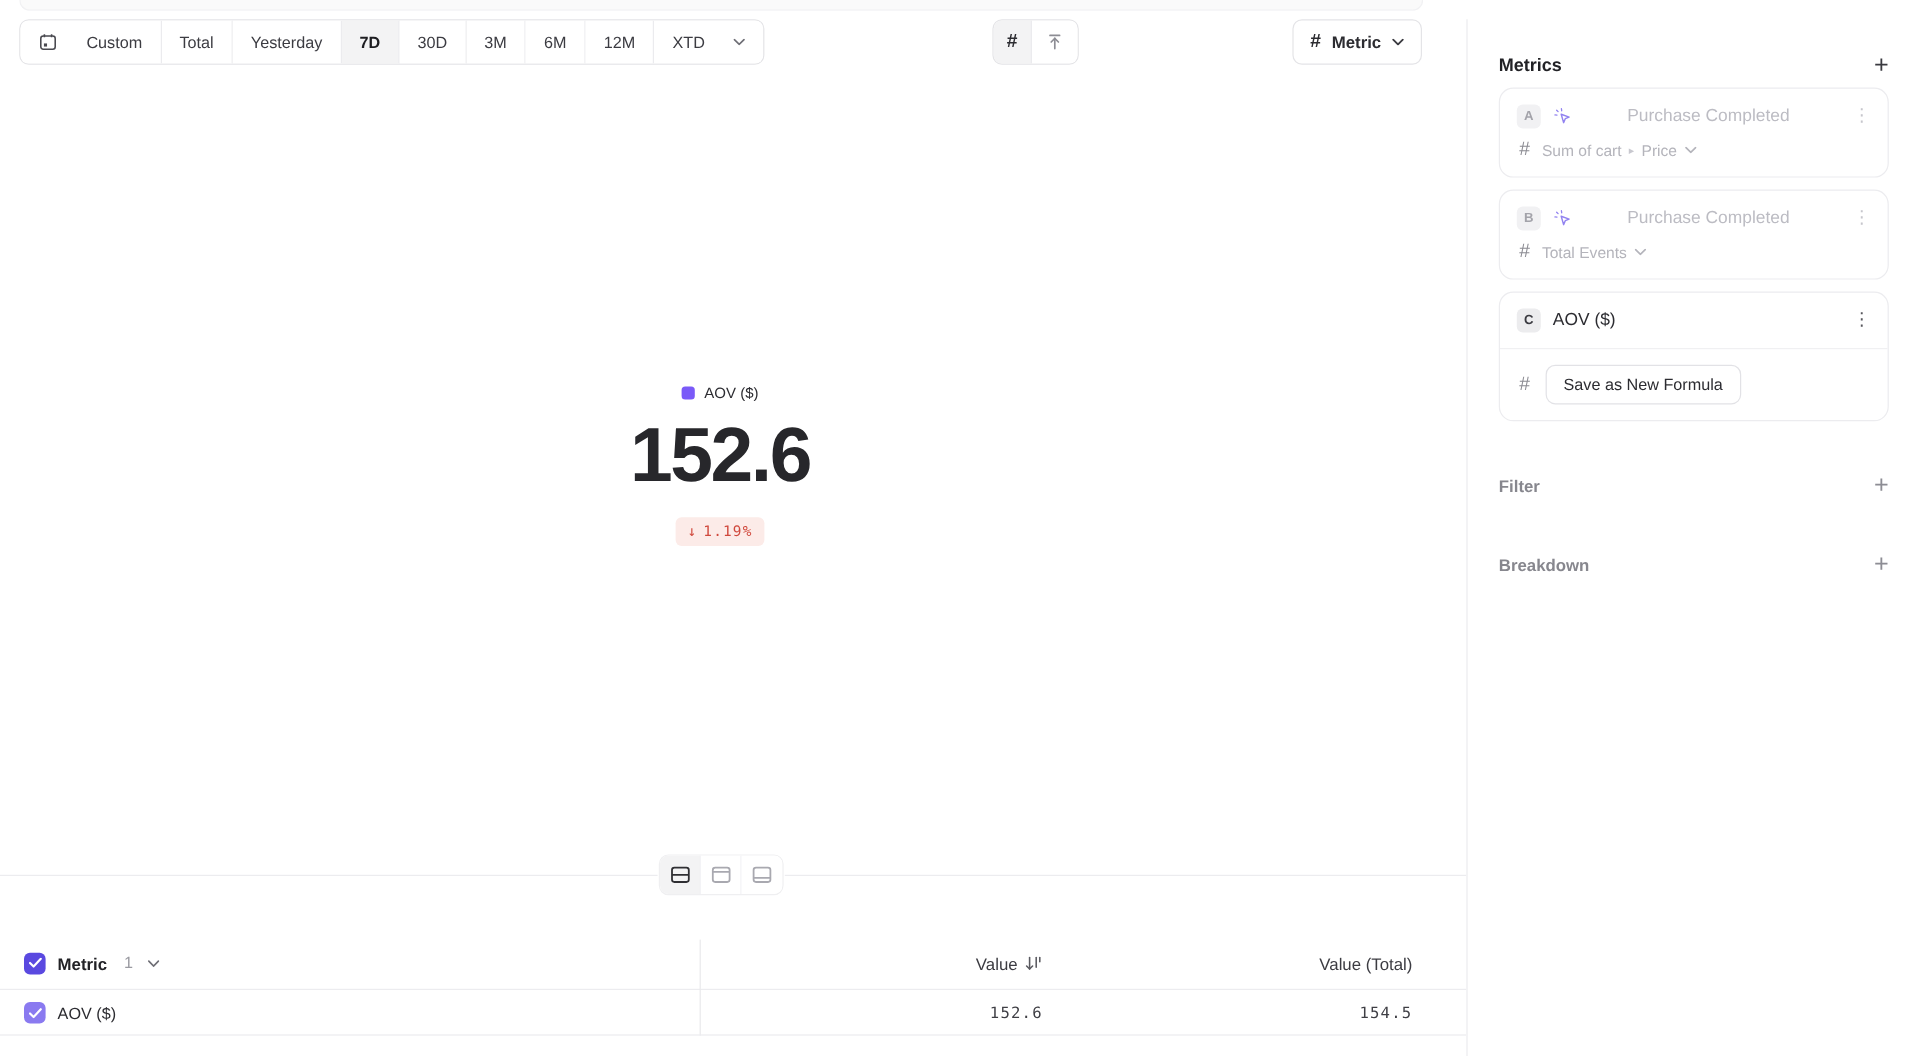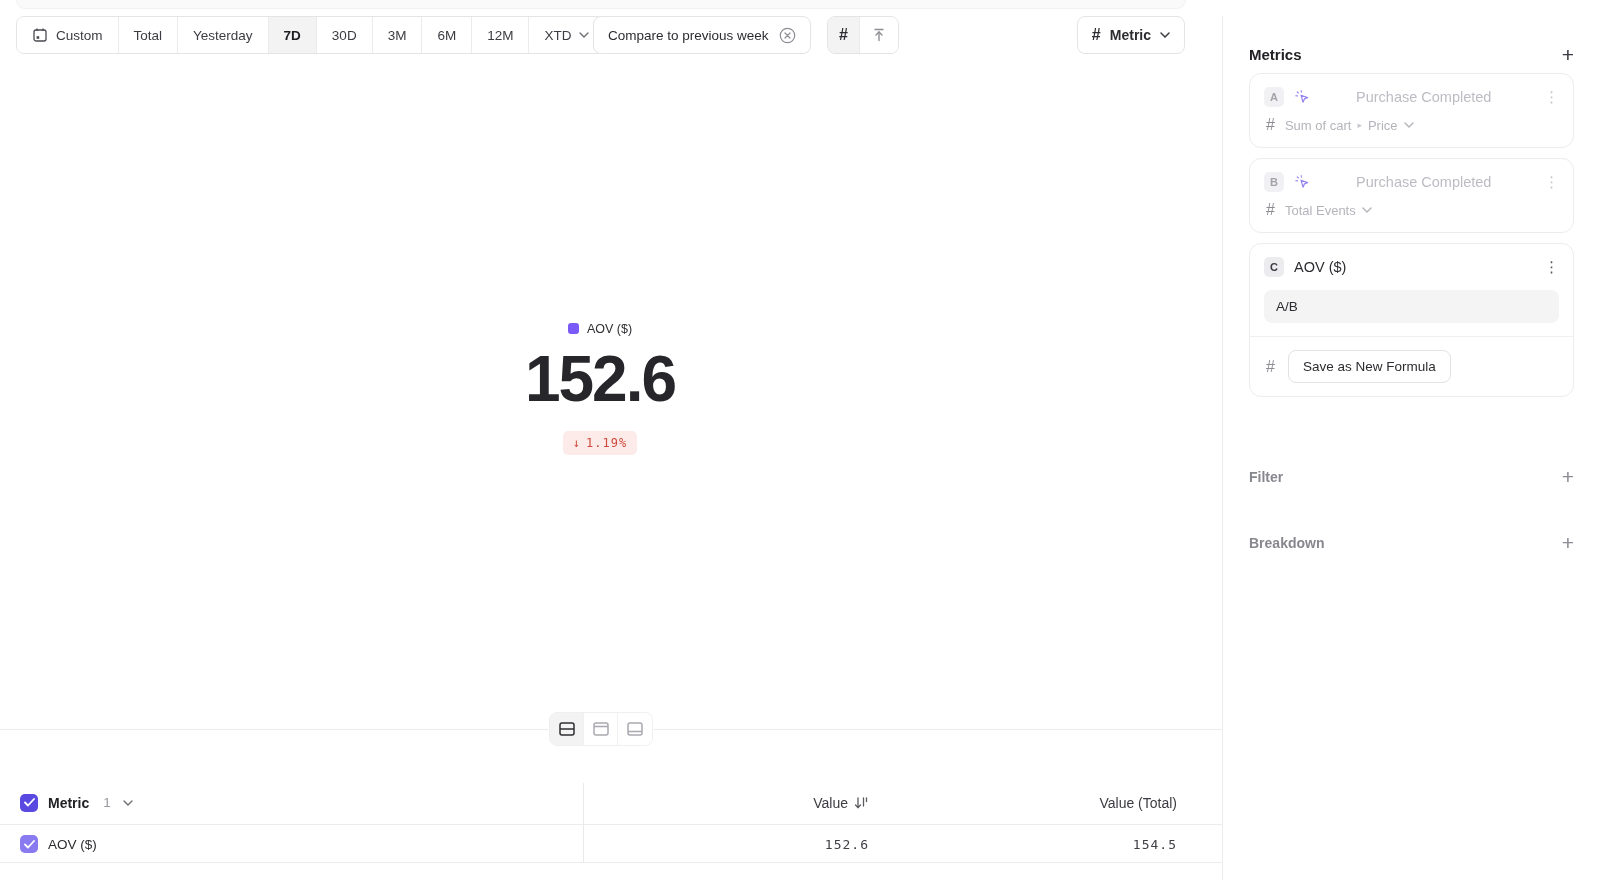--- a/index.html
+++ b/index.html
@@ -10,21 +10,21 @@
   
   .main { position:absolute; left:0; top:0; width:1222px; height:880px; background:#fff; }
   .top-band { position:absolute; left:16px; top:0; width:1170px; height:9px;
     background:#fafafa; border:1px solid #f1f1f3; border-top:none;
     border-radius:0 0 10px 10px; }
 
   
   .toolbar { position:absolute; left:16px; top:16px; width:1190px; height:38px; }
   .seg { display:inline-flex; align-items:stretch; background:#fff;
     border:1px solid #e4e4e7; border-radius:8px; overflow:hidden; height:38px; }
-  .seg .seg-item { display:flex; align-items:center; gap:8px; padding:0 15px;
+  .seg .seg-item { display:flex; align-items:center; gap:24px; padding:0 15px;
     font-size:13.5px; color:#3c3c42; border-right:1px solid #ebebee; cursor:pointer;
     background:#fff; white-space:nowrap; }
   .seg .seg-item:last-child { border-right:none; }
   .seg .seg-item.selected { background:#f3f3f4; font-weight:bold; color:#1e1e22; }
   .datebar { position:absolute; left:0; top:0; }
   .pill { display:inline-flex; align-items:center; gap:10px; height:38px;
     border:1px solid #e4e4e7; border-radius:8px; padding:0 14px; font-size:13.5px;
     background:#fff; color:#2c2c31; white-space:nowrap; }
   .compare { position:absolute; left:577px; top:0; }
   .modebar { position:absolute; left:811px; top:0; }
@@ -106,21 +106,21 @@
     padding-left:2px; }
   .measure-text { font-size:13px; color:#b4b4bb; display:flex; align-items:center;
     gap:6px; cursor:pointer; }
   .crumb-arrow { font-size:9px; color:#c8c8cf; }
   .formula-input { margin-top:13px; background:#f4f4f5; border-radius:8px;
     padding:9px 12px; font-size:13.5px; color:#2c2c31; cursor:text; }
   .card-divider { height:1px; background:#f0f0f2; margin:13px -14px; }
   .save-row { display:flex; align-items:center; gap:13px; padding-left:2px; }
   .save-btn { border:1px solid #e2e2e6; border-radius:8px; background:#fff;
     padding:8px 14px; font-size:13.5px; color:#2c2c31; cursor:pointer;text-align:center; }
-  .filter-section { margin-top:72px; }
+  .filter-section { margin-top:46px; }
   .breakdown-section { margin-top:50px; }
   .chev { flex-shrink:0; }
 </style>
 </head>
 <body>
 
 <div class="app">
   <div class="main">
     <div class="top-band"></div>
 
@@ -157,27 +157,20 @@
             <span>12M</span>
           </div>
         <div class="seg-item">
           <span>XTD</span>
           <svg class="chev" width="10" height="6" viewBox="0 0 10 6" fill="none" stroke="#6f6f76" stroke-width="1.4" stroke-linecap="round">
               <path d="M1 1l4 4 4-4"></path>
             </svg>
         </div>
       </div>
 
-      <div class="pill compare">
-        <span>Compare to previous week</span>
-        <svg width="17" height="17" viewBox="0 0 17 17" fill="none" stroke="#8d8d94" stroke-width="1.2" stroke-linecap="round">
-            <circle cx="8.5" cy="8.5" r="7.2"></circle>
-            <path d="M6 6l5 5M11 6l-5 5"></path>
-          </svg>
-      </div>
 
       <div class="seg modebar">
         <div class="seg-item selected">
           <span class="hash-glyph">#</span>
         </div>
         <div class="seg-item">
           <svg width="16" height="16" viewBox="0 0 16 16" fill="none" stroke="#8d8d94" stroke-width="1.4" stroke-linecap="round">
               <line x1="4" y1="2.5" x2="12" y2="2.5"></line>
               <line x1="8" y1="5" x2="8" y2="13.5"></line>
               <path d="M5 8l3-3 3 3"></path>
@@ -333,21 +326,20 @@
         </span>
       </div>
     </div>
 
     <div class="metric-card">
       <div class="card-row1">
         <span class="letter-badge active">C</span>
         <span class="card-title active">AOV ($)</span>
         <span class="kebab active">⋮</span>
       </div>
-      <div class="formula-input">A/B</div>
       <div class="card-divider"></div>
       <div class="save-row">
         <span class="hash-glyph gray">#</span>
         <button class="save-btn">Save as New Formula</button>
       </div>
     </div>
 
     <div class="side-header filter-section">
       <span class="side-sub">Filter</span>
       <span class="plus-btn gray">+</span>

